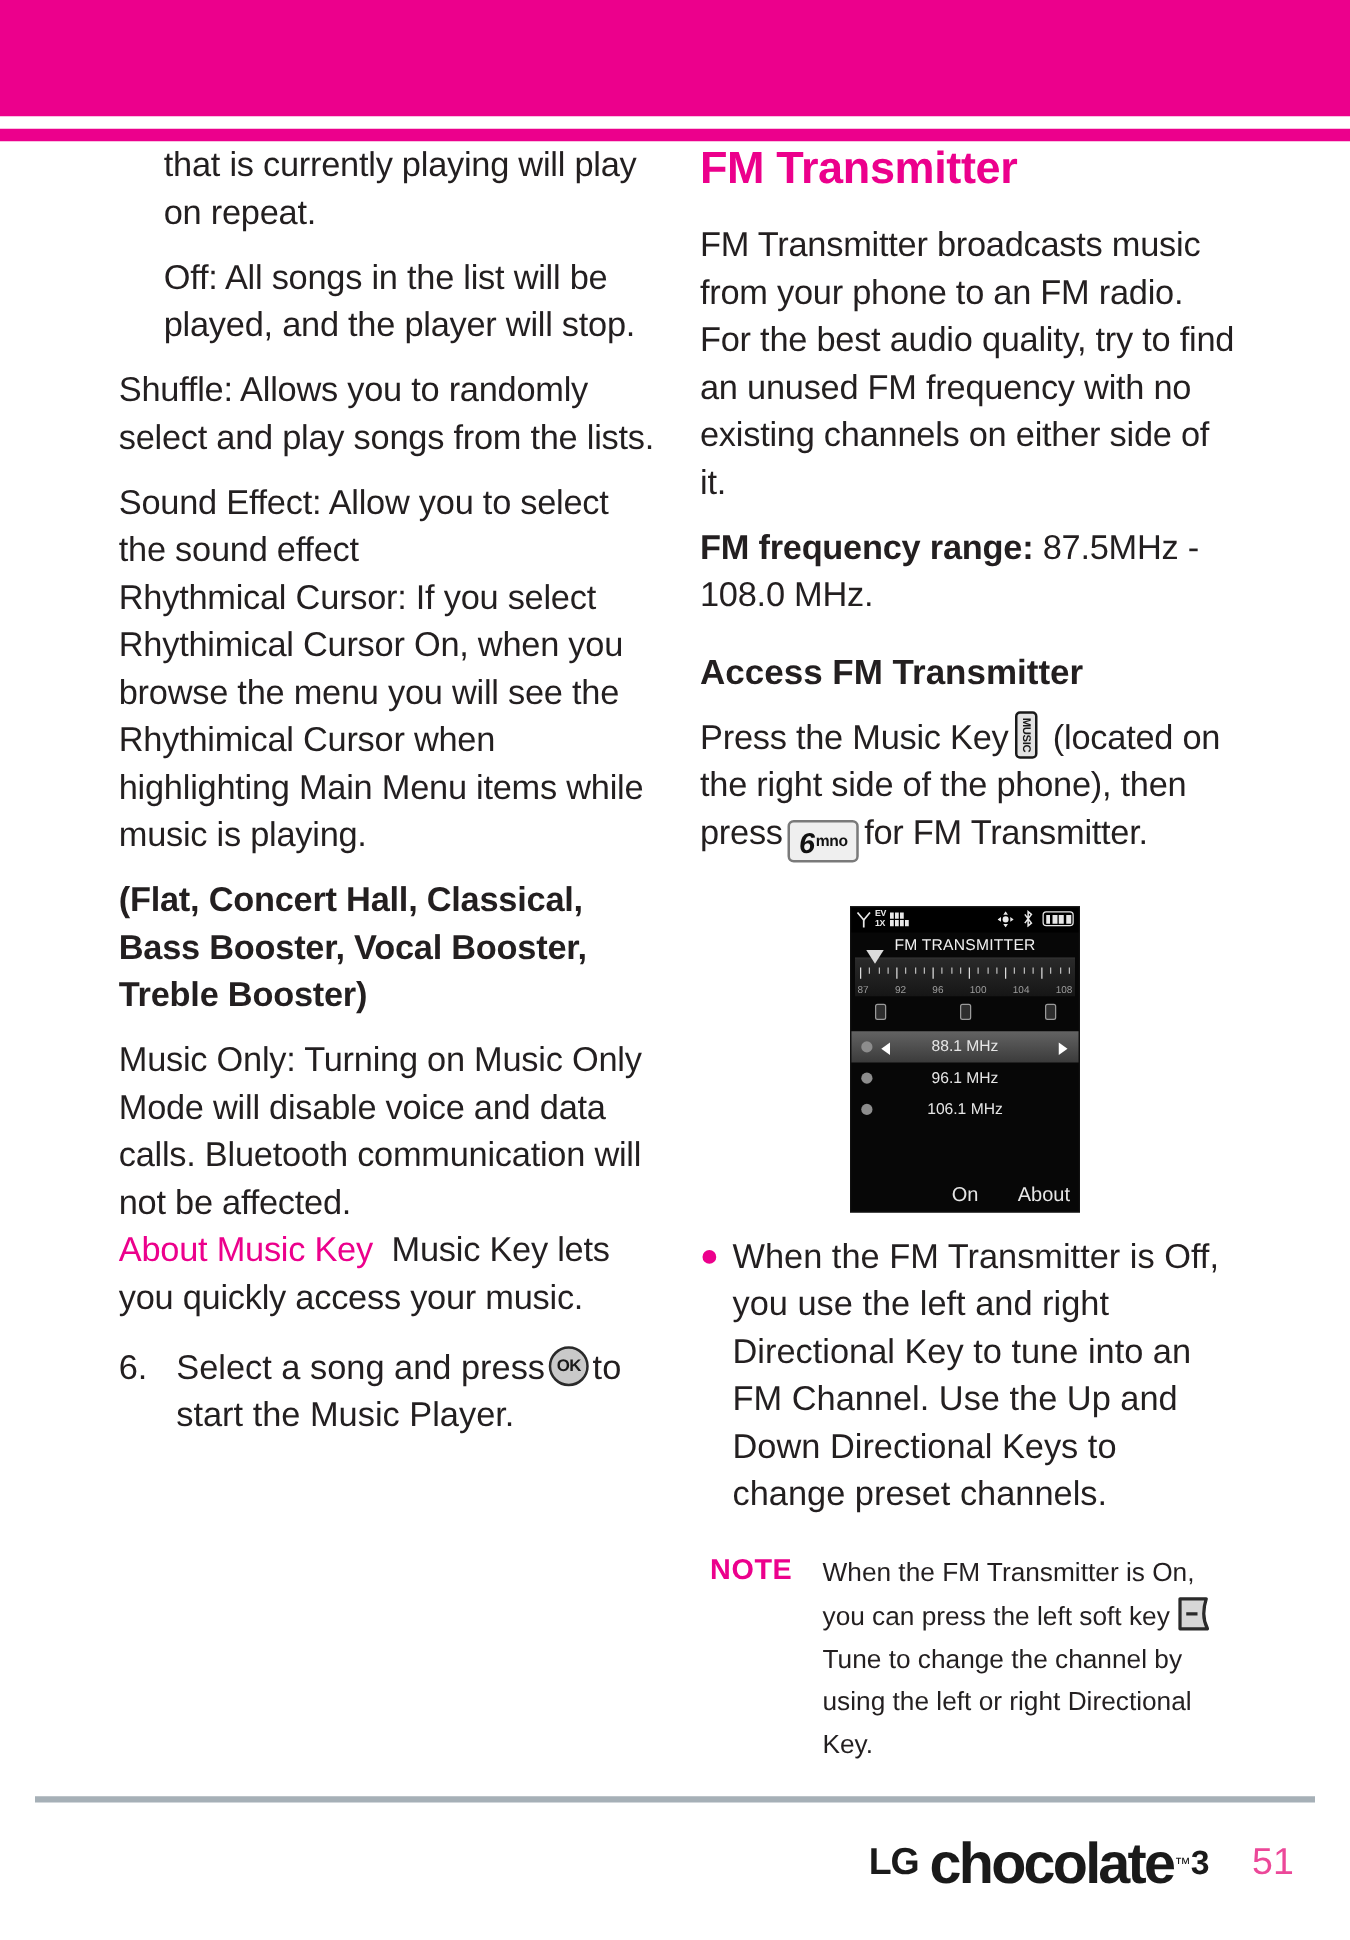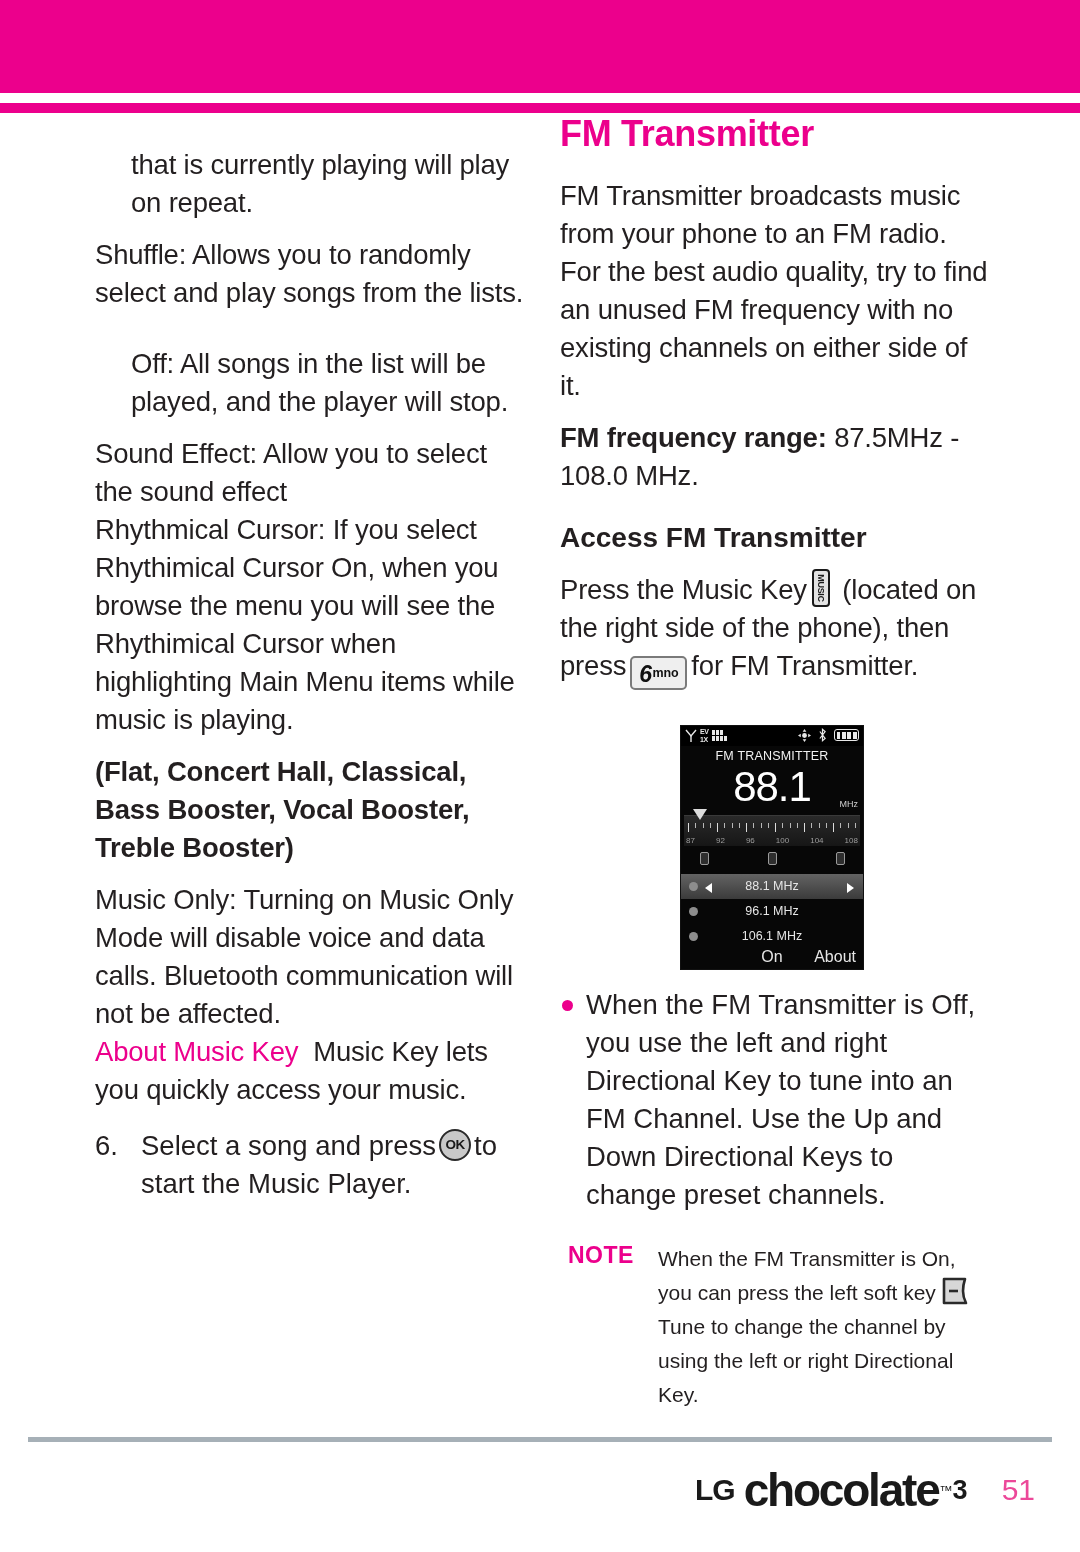--- a/index.html
+++ b/index.html
@@ -46,21 +46,21 @@
   .col-right { left: 560px; }
 
   
   .body-text {
     font-size: 27.5px;
     line-height: 38px;
     letter-spacing: -0.2px;
     color: #231f20;
     margin: 0 0 14px 0;
   }
-  .indent-1 { padding-left: 36px; margin-top: 33px; }
+  .indent-1 { padding-left: 36px; }
   .tight { margin-bottom: 0; }
 
   .bold { font-weight: bold; }
 
   .h1-pink {
     font-size: 36px;
     line-height: 42px;
     font-weight: bold;
     color: #ec008c;
     margin: 0 0 22px 0;
@@ -414,23 +414,23 @@
 
 <div class="header-band"></div>
 <div class="header-rule"></div>
 
 <div class="page">
 
   <div class="col col-left">
 
     <p class="body-text indent-1">that is currently playing will play on repeat.</p>
 
+    <p class="body-text indent-1">Off: All songs in the list will be played, and the player will stop.</p>
+
     <p class="body-text">Shuffle: Allows you to randomly select and play songs from the lists.</p>
-
-    <p class="body-text indent-1">Off: All songs in the list will be played, and the player will stop.</p>
 
     <p class="body-text tight">Sound Effect: Allow you to select the sound effect</p>
 
     <p class="body-text">Rhythmical Cursor: If you select Rhythimical Cursor On, when you browse the menu you will see the Rhythimical Cursor when highlighting Main Menu items while music is playing.</p>
 
     <p class="body-text bold">(Flat, Concert Hall, Classical, Bass Booster, Vocal Booster, Treble Booster)</p>
 
     <p class="body-text tight">Music Only: Turning on Music Only Mode will disable voice and data calls. Bluetooth communication will not be affected.</p>
 
     <p class="body-text"><span class="pink-inline">About Music Key</span><span>&nbsp; </span><span>Music Key lets you quickly access your music.</span></p>
@@ -490,24 +490,20 @@
             <i></i>
               <i></i>
               <i></i>
               <i></i>
           </div>
         </div>
       </div>
 
       <div class="ps-title">FM TRANSMITTER</div>
 
-      <div class="ps-freq-wrap">
-        <span class="ps-freq">88.1</span>
-        <span class="ps-mhz">MHz</span>
-      </div>
 
       <div class="ps-scale">
         <div class="ps-pointer"></div>
         <div class="ps-ticks">
           <i class="maj"></i>
             <i></i>
             <i></i>
             <i></i>
           <i class="maj"></i>
             <i></i>

